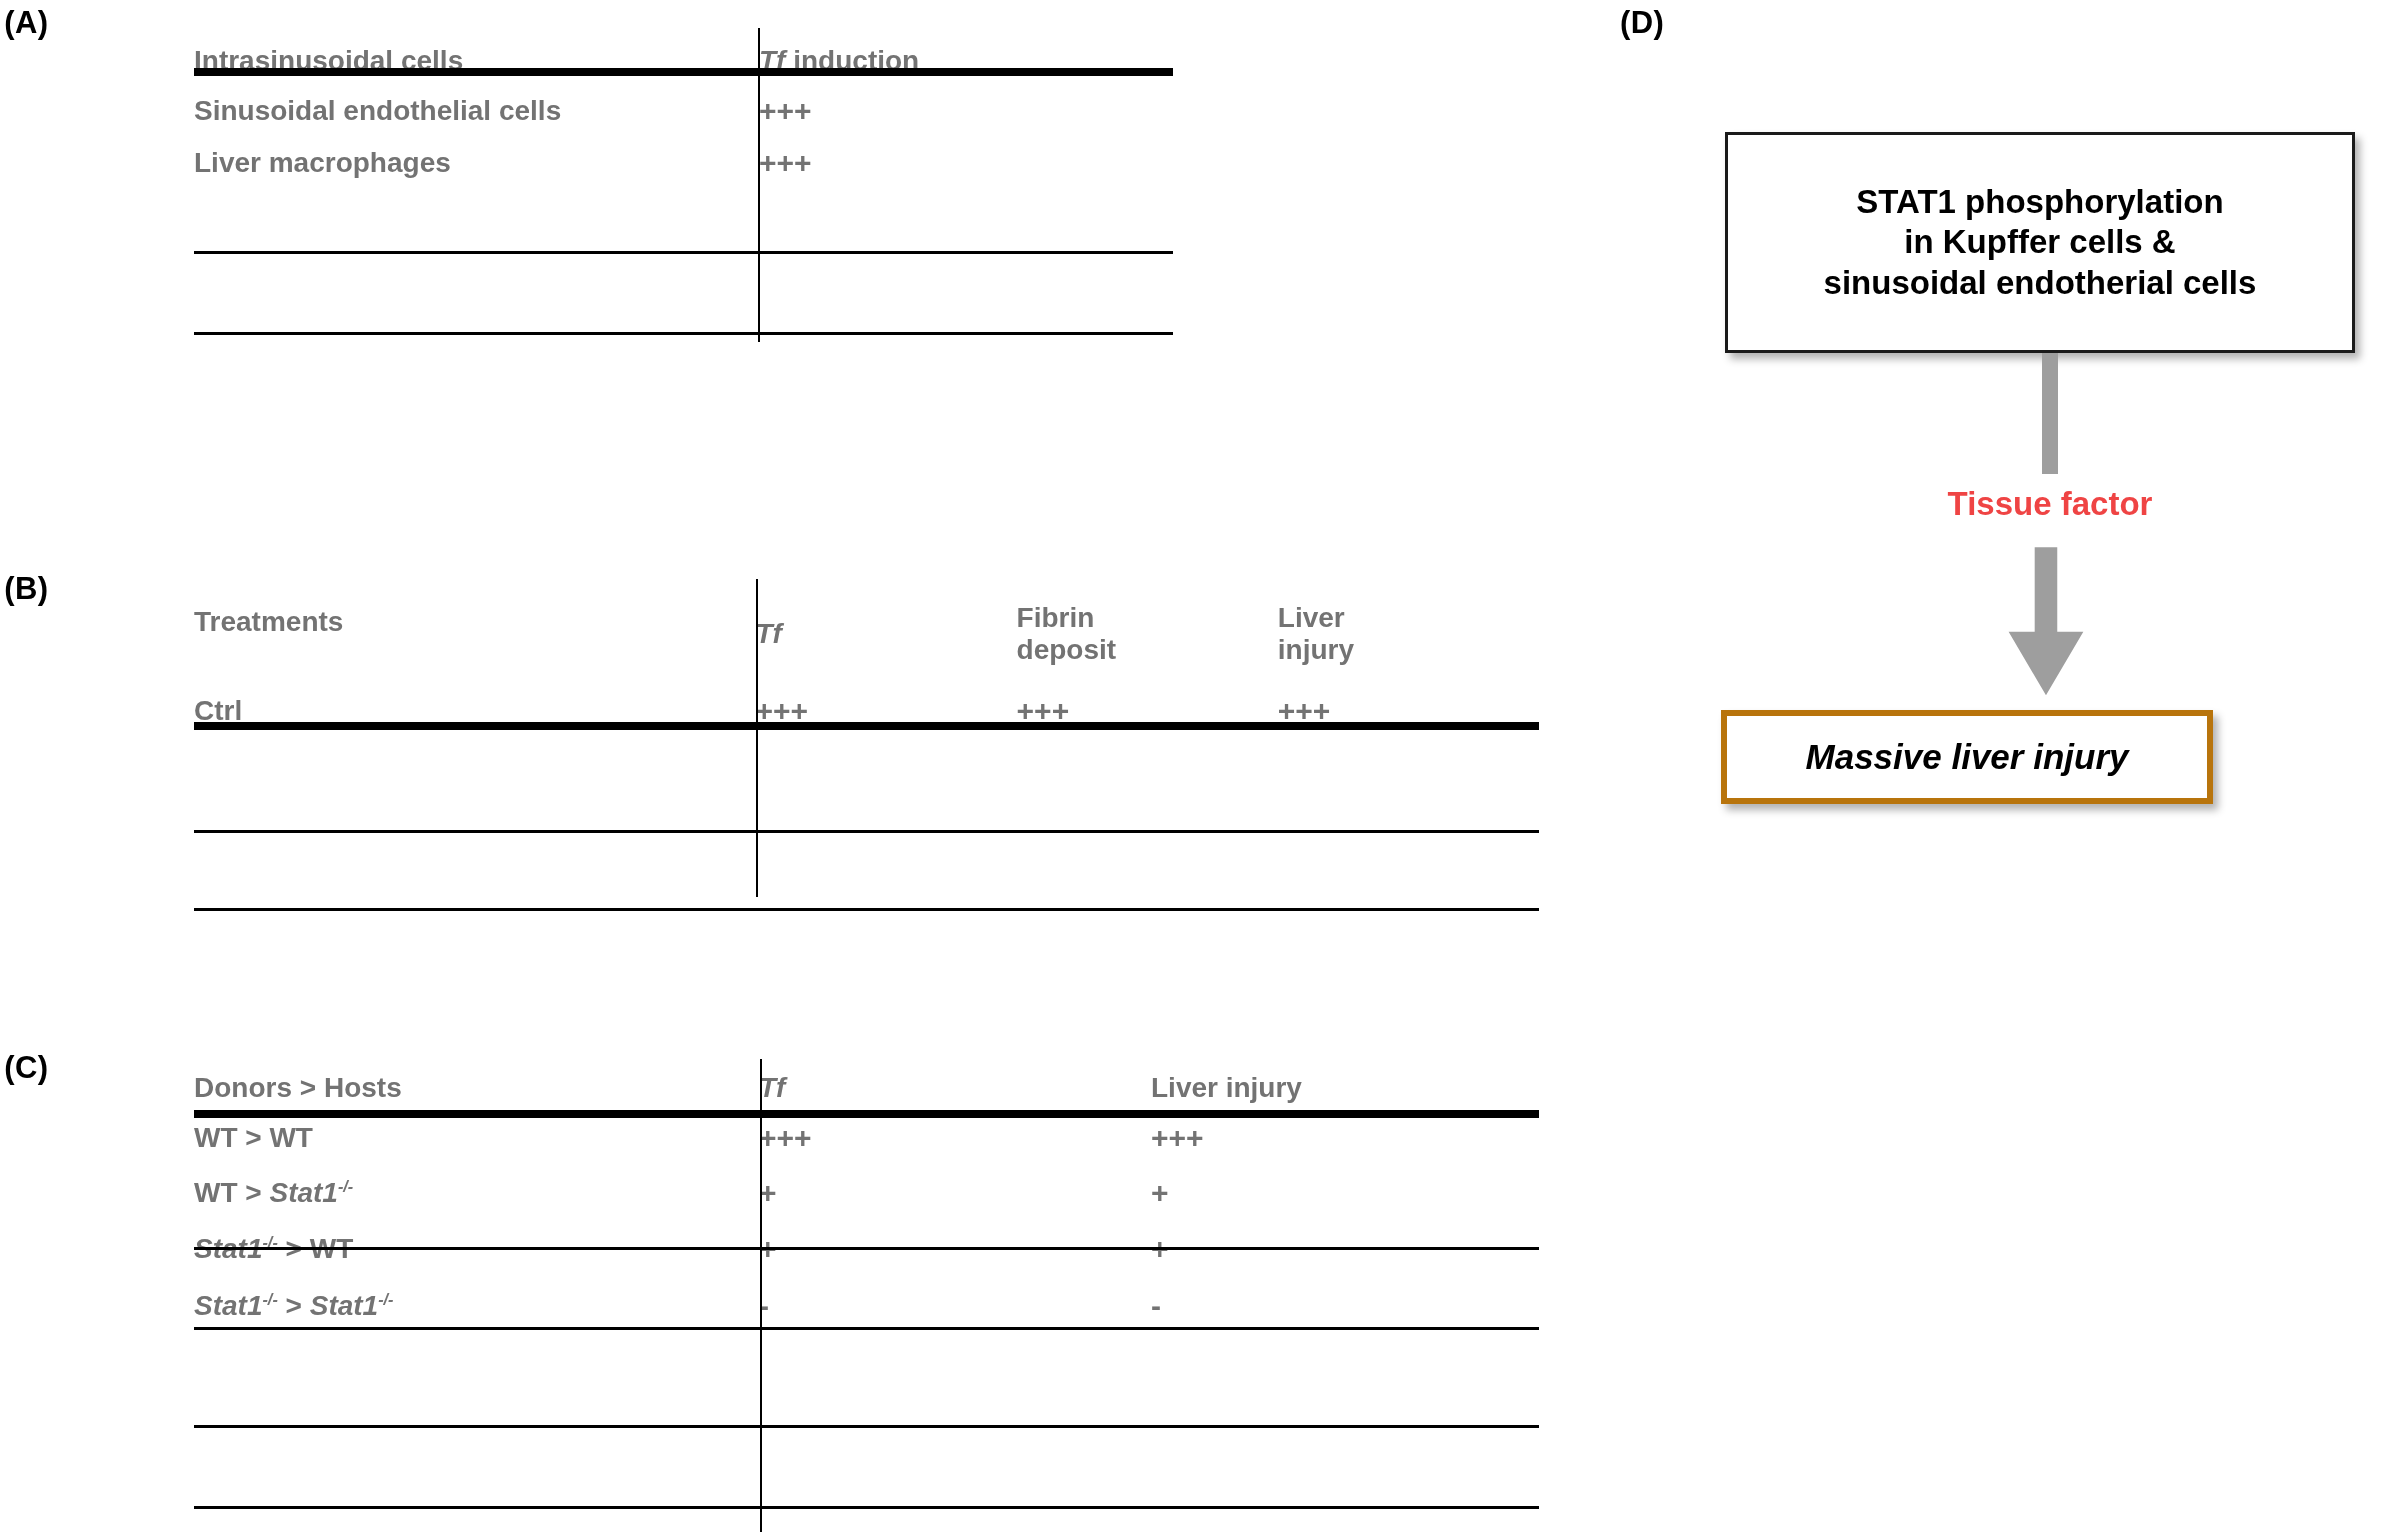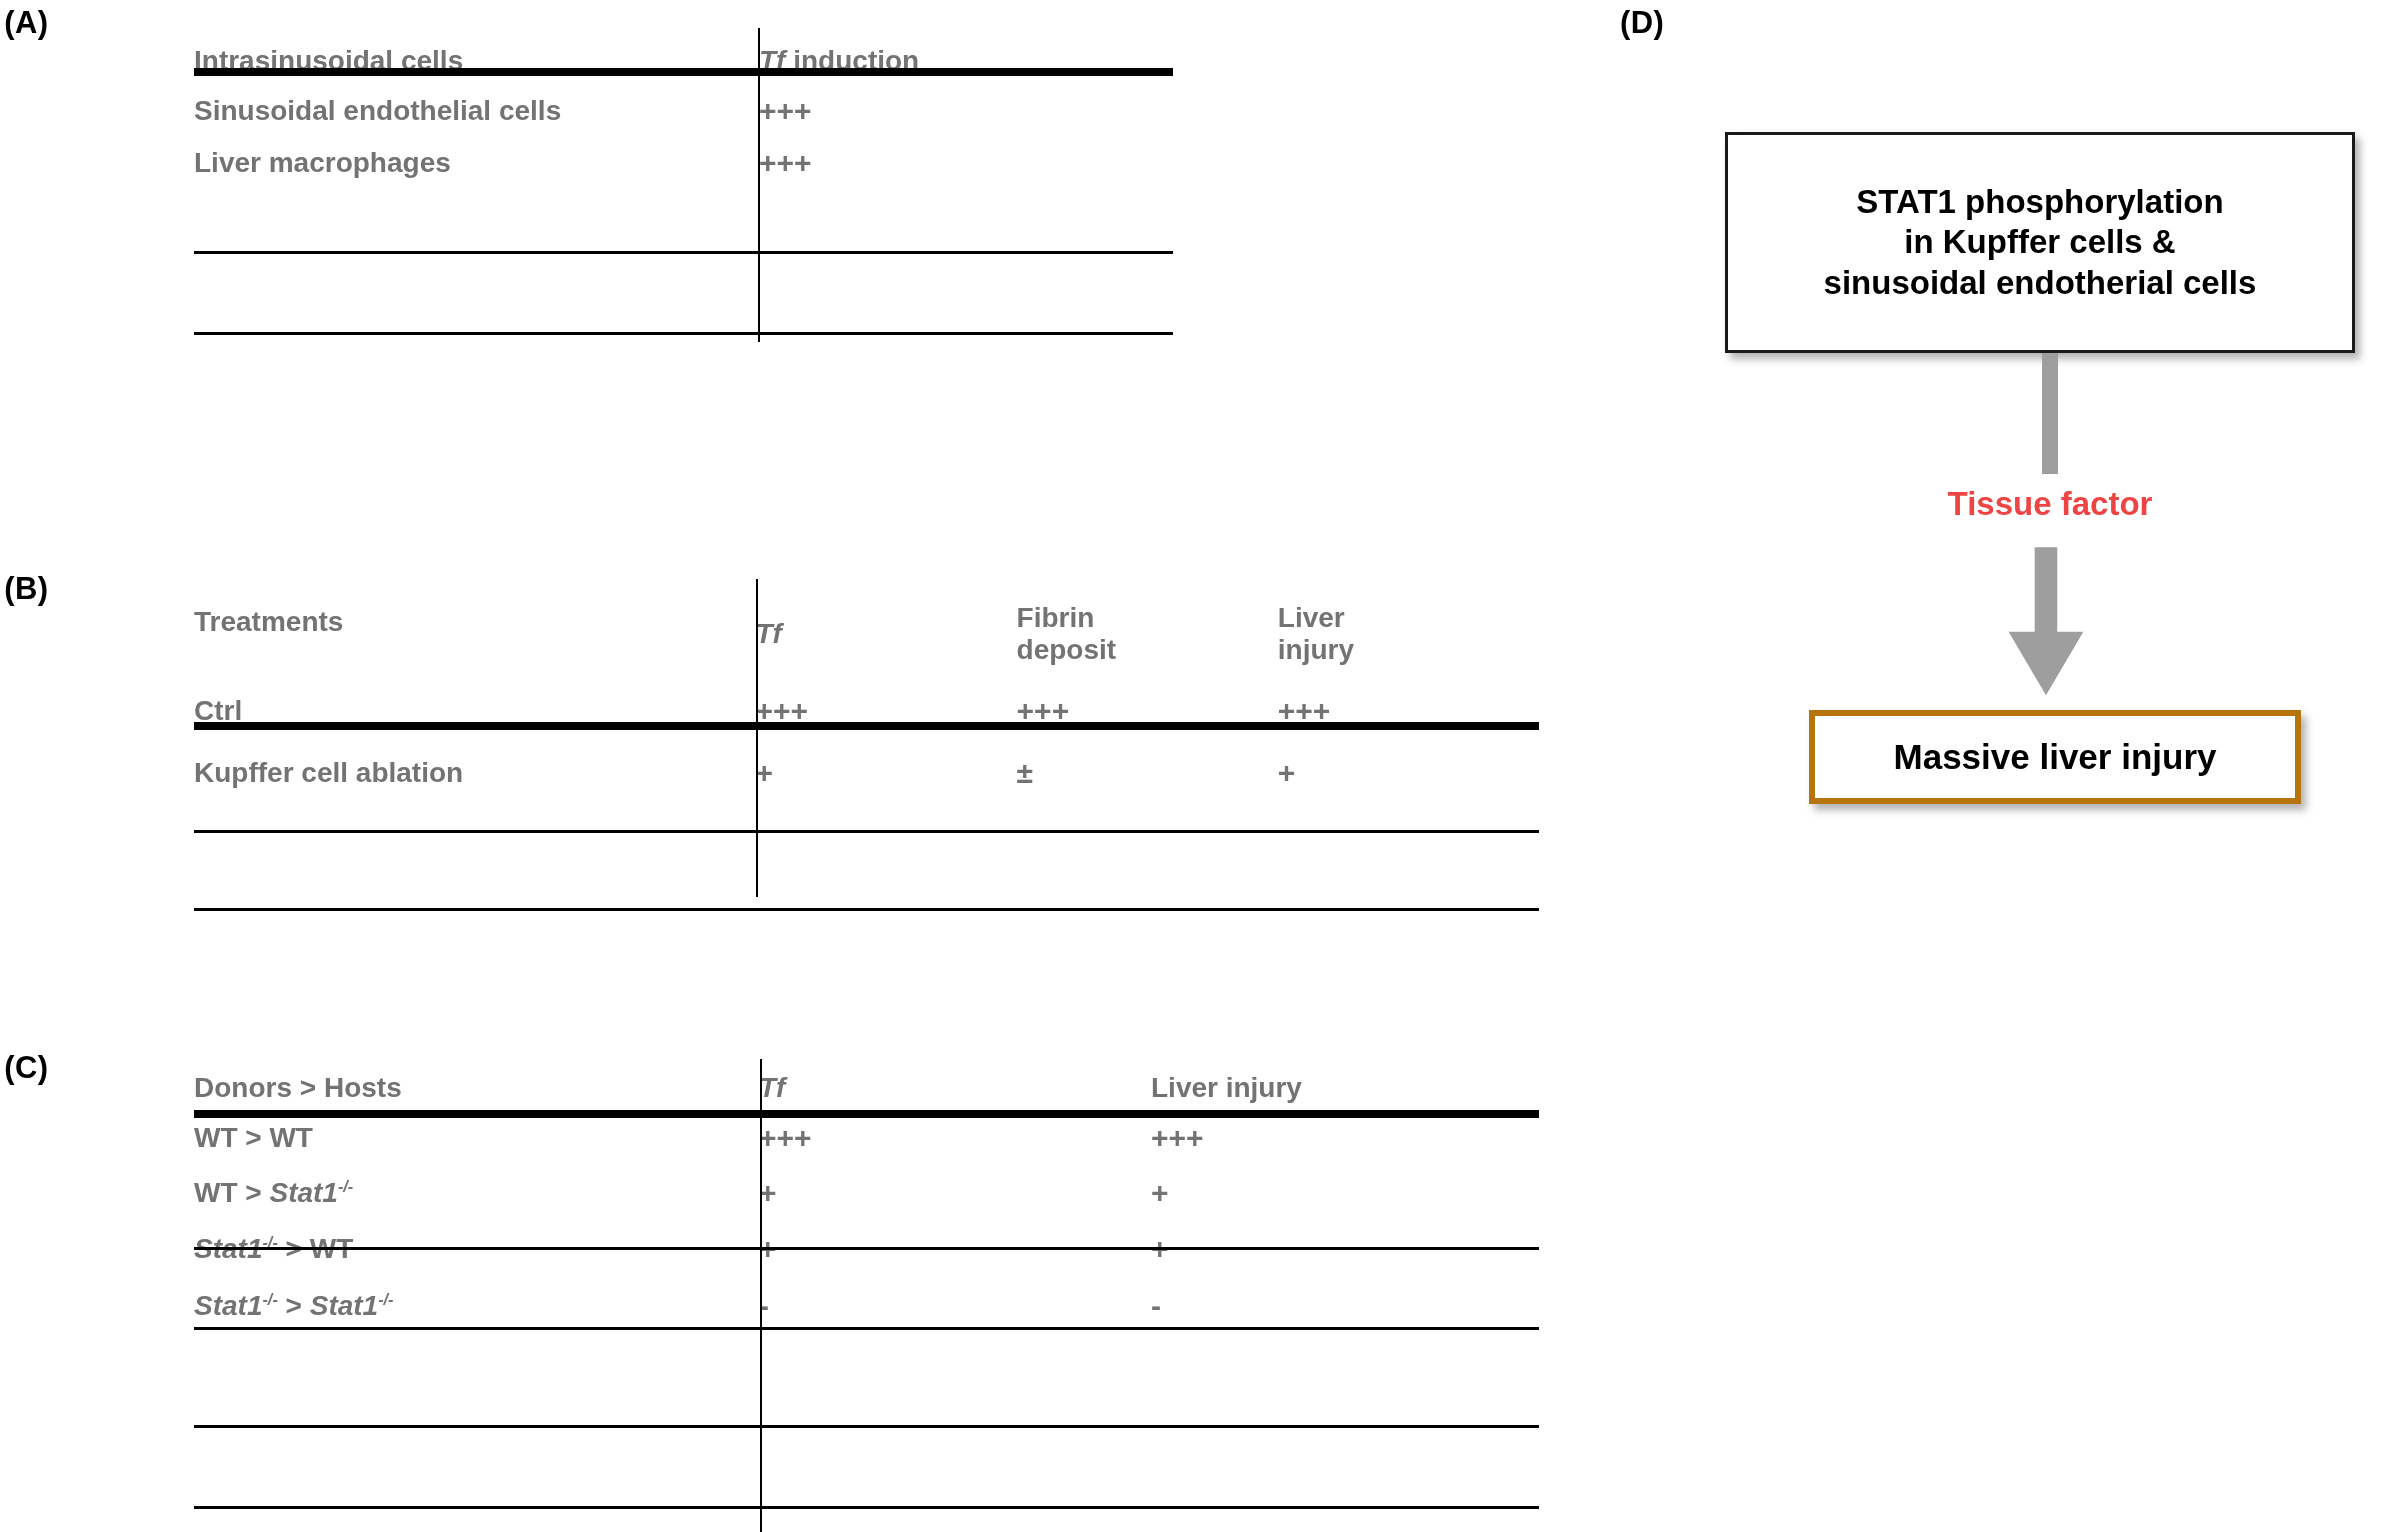--- a/index.html
+++ b/index.html
@@ -174,26 +174,20 @@
         <span>Liver</span><br>
         <span>injury</span>
       </td>
     </tr>
     <tr style="height:60px;">
       <td class="body-cell">Ctrl</td>
       <td class="mark-cell">+++</td>
       <td class="mark-cell">+++</td>
       <td class="mark-cell">+++</td>
     </tr>
-    <tr style="height:64px;">
-      <td class="body-cell">Kupffer cell ablation</td>
-      <td class="mark-cell">+</td>
-      <td class="mark-cell">±</td>
-      <td class="mark-cell">+</td>
-    </tr>
   </tbody>
 </table>
 <div class="vrule" style="left:756px; top:579px; height:318px;"></div>
 <div class="rule-thick" style="left:194px; top:722px; width:1345px;"></div>
 <div class="rule-thin" style="left:194px; top:830px; width:1345px;"></div>
 <div class="rule-thin" style="left:194px; top:908px; width:1345px;"></div>
 
 <div class="panel-label" style="left:4.2px; top:1052px;">(C)</div>
 
 <table class="fig-table" style="left:194px; top:1066px; width:1345px;">
@@ -248,16 +242,16 @@
 </div>
 
 <div class="arrow-shaft" style="left:2042px; top:353px; height:121px;"></div>
 
 <div class="flow-mid-label" style="left:1831px; top:487px; width:438px;">Tissue factor</div>
 
 <svg class="arrow-svg" width="141" height="152" style="left:1979px; top:547px;" viewBox="0 0 200 215">
   <polygon fill="#9e9e9e" points="79,0 111,0 111,120 148,120 95,210 42,120 79,120"></polygon>
 </svg>
 
-<div class="flow-box flow-box-bottom" style="left:1809px; top:710px; width:492px; height:94px;">
+<div class="flow-box flow-box-bottom" style="left:1721px; top:710px; width:492px; height:94px;font-style:italic;">
   <span>Massive liver injury</span>
 </div>
 
 
 </body></html>

